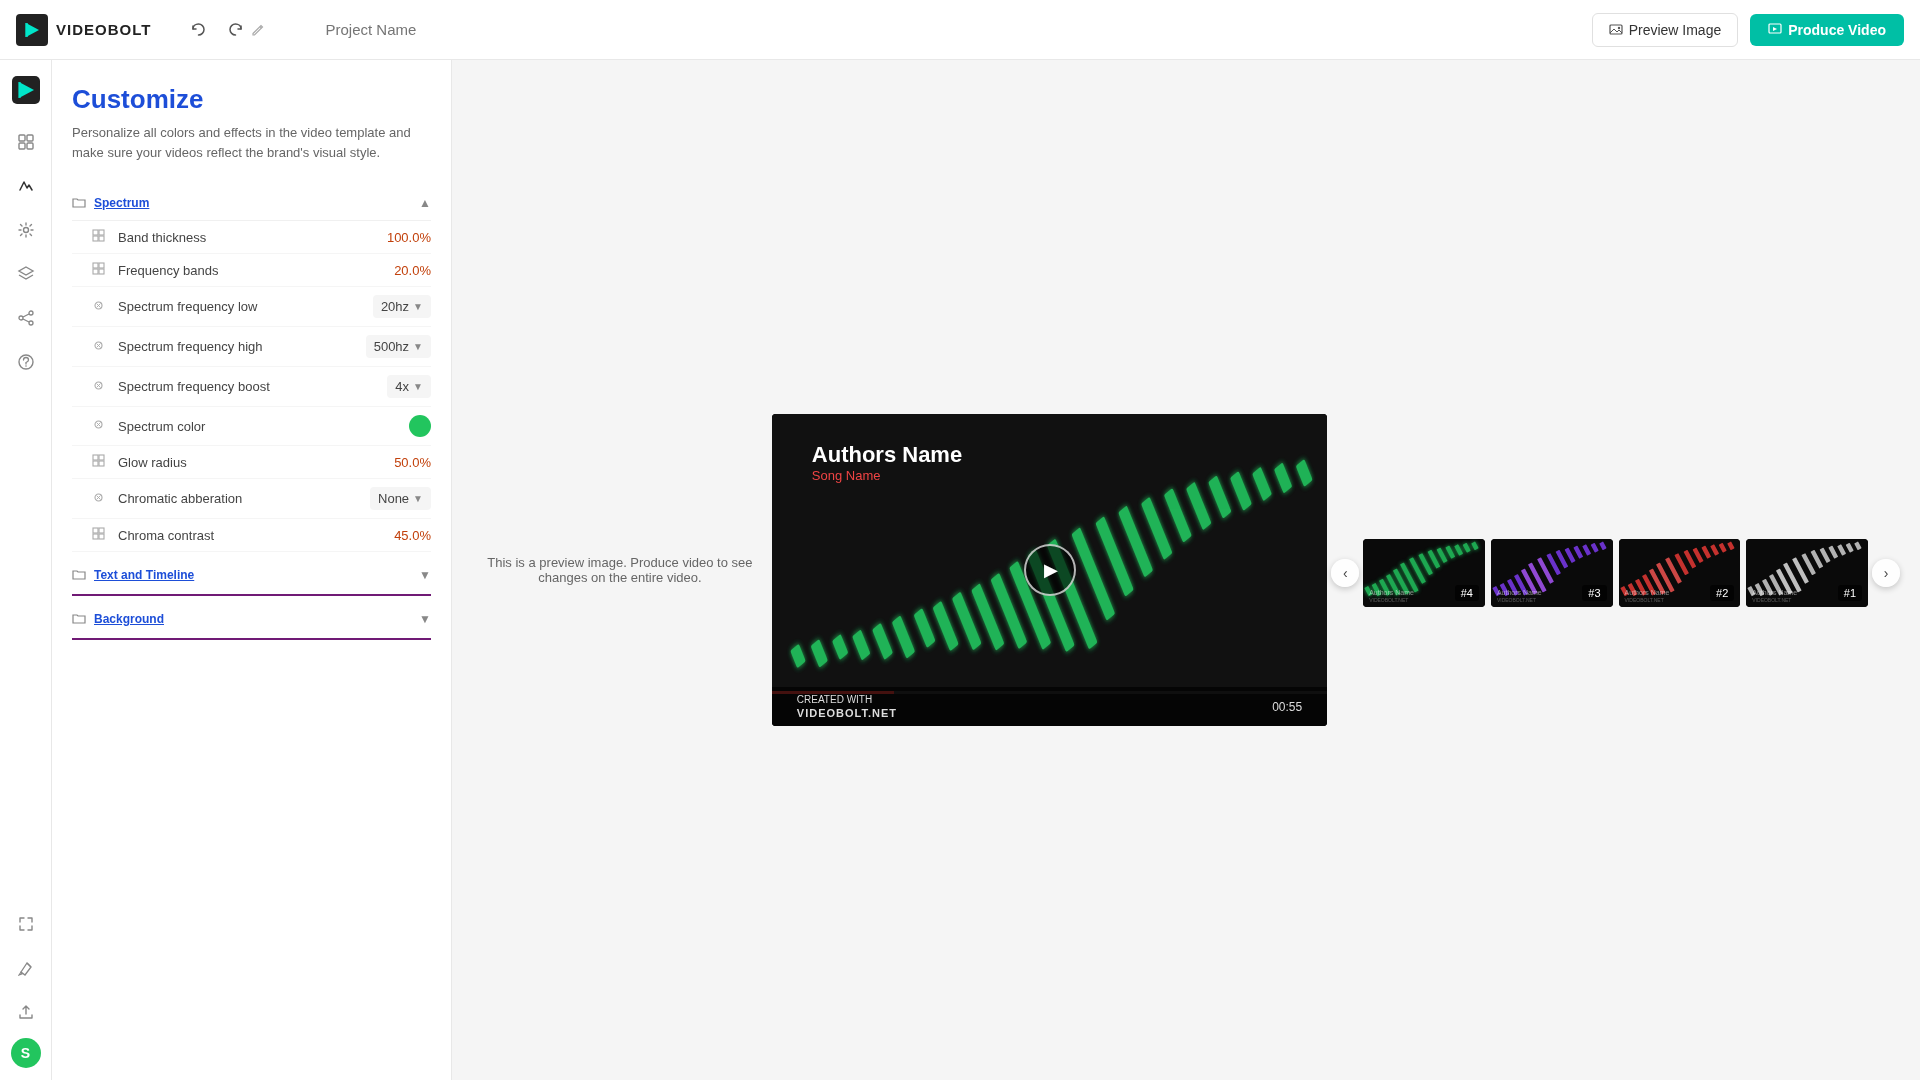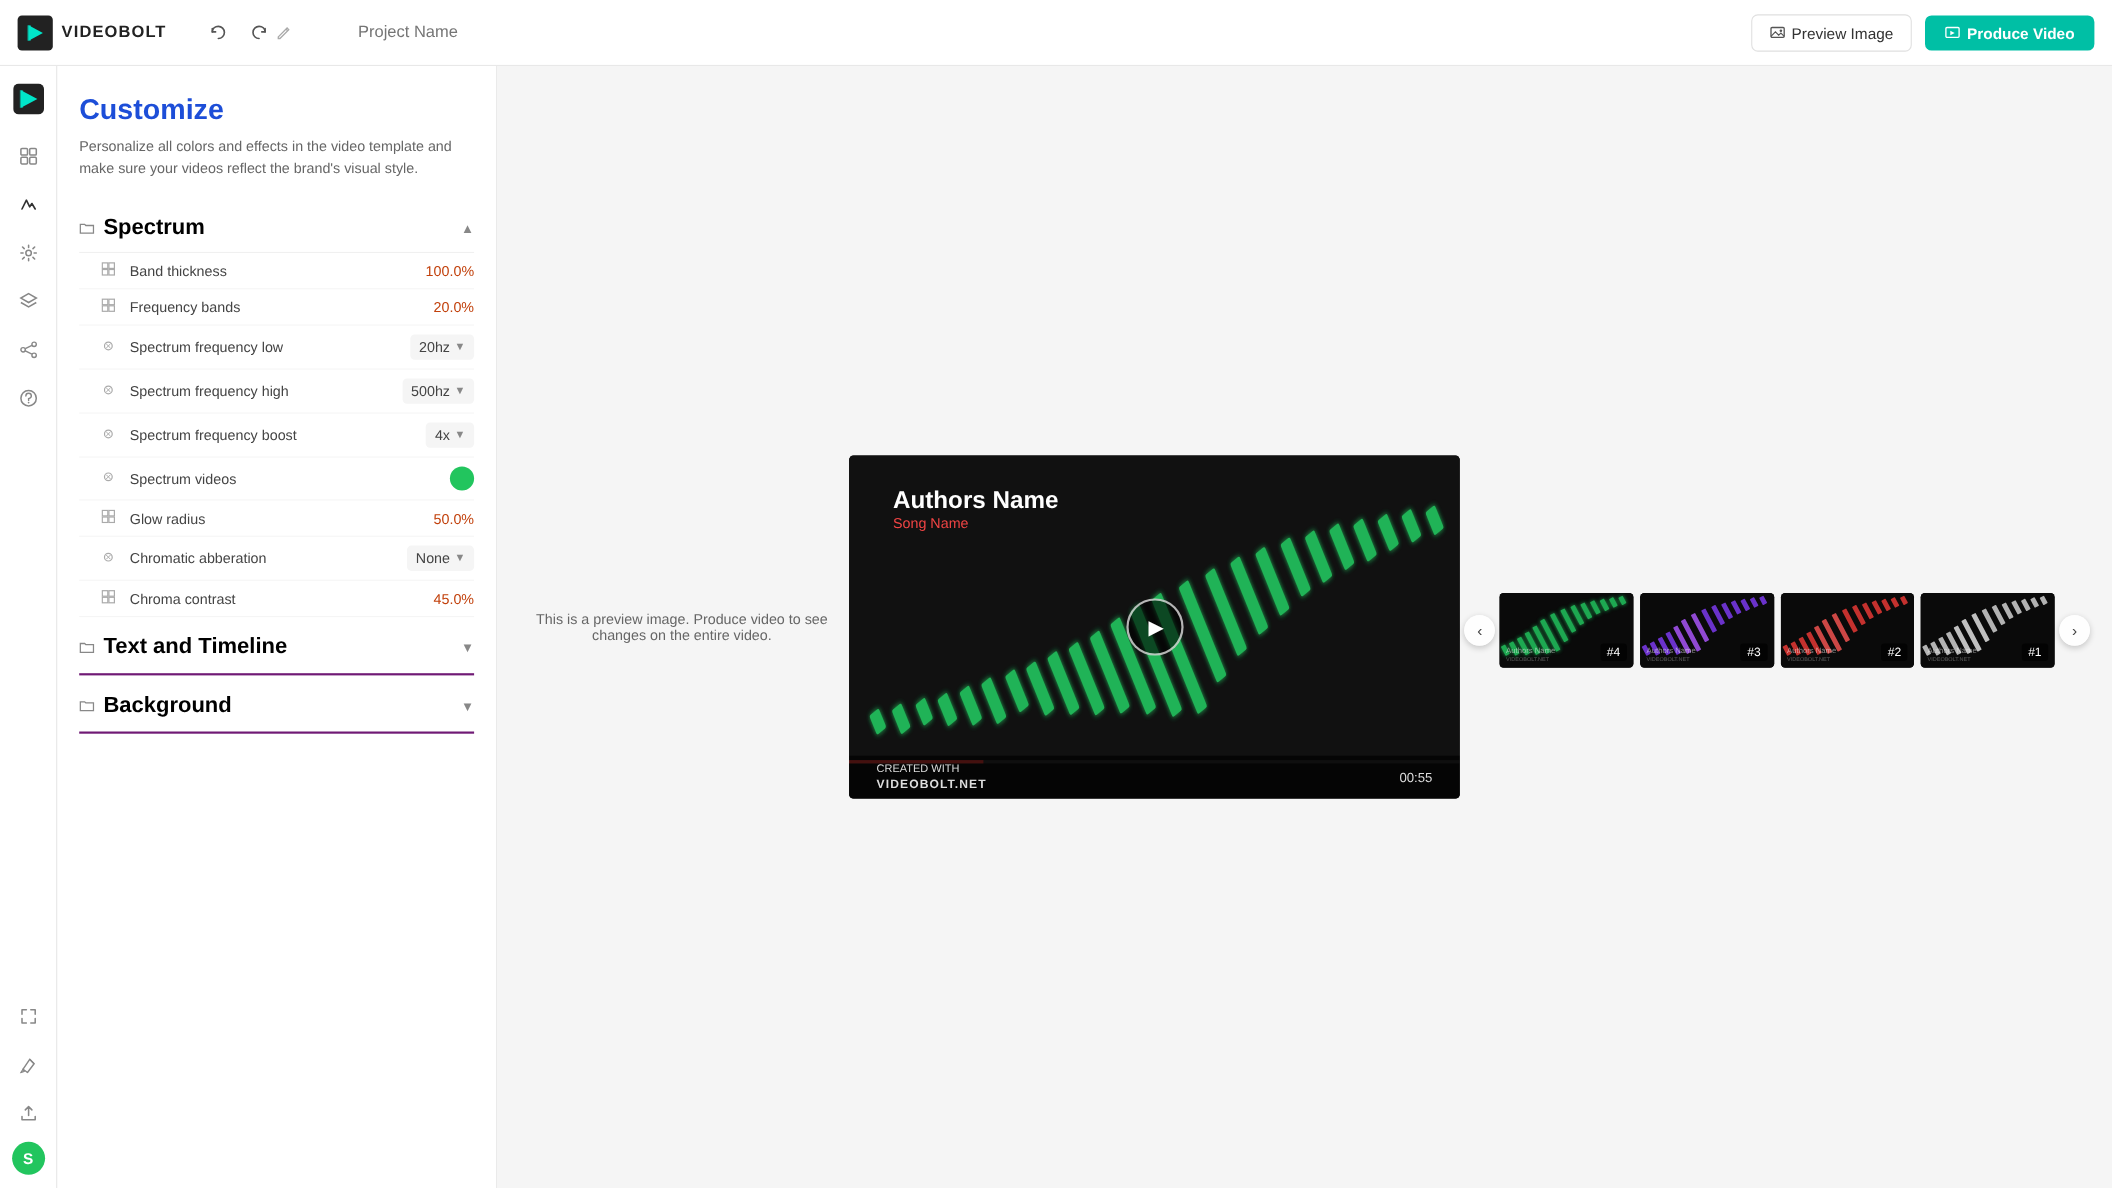--- a/index.html
+++ b/index.html
@@ -79,21 +79,21 @@
       cursor: pointer;
     }
     .top-bar-right { display: flex; align-items: center; gap: 12px; }
     .btn-preview {
       display: flex; align-items: center; gap: 6px;
       padding: 8px 16px; border-radius: 6px;
       border: 1px solid #e0e0e0; background: white;
       cursor: pointer; font-size: 14px; color: #333;
     }
     .btn-produce {
-      display: flex; align-items: center; gap: 6px;
+      display: flex; gap: 6px;
       padding: 8px 18px; border-radius: 6px;
       background: #00bfa5; border: none;
       cursor: pointer; font-size: 14px; color: white; font-weight: 600;
     }
 
     
     .main-layout {
       display: flex;
       width: 100%;
       margin-top: 60px;
@@ -119,21 +119,21 @@
     }
 
     
     .section-header {
       display: flex; align-items: center; justify-content: space-between;
       padding: 10px 0;
       border-bottom: 1px solid #f0f0f0;
       cursor: pointer;
     }
     .section-header-left { display: flex; align-items: center; gap: 8px; }
-    .section-title { font-size: 20px; font-weight: 600; color: #000000; }
+    .section-title { font-size: 12px; font-weight: 600; color: #1d4ed8; text-decoration: underline; }
     .chevron { color: #888; font-size: 12px; }
 
     
     .prop-row {
       display: flex; align-items: center;
       padding: 8px 0 8px 20px;
       border-bottom: 1px solid #f5f5f5;
     }
     .prop-icon { color: #aaa; font-size: 13px; margin-right: 10px; width: 16px; }
     .prop-name { flex: 1; font-size: 13px; color: #444; }
@@ -484,21 +484,21 @@
           </div>
         </div>
 
         <div class="prop-row">
           <span class="prop-icon">
             <svg width="13" height="13" viewBox="0 0 13 13" fill="none">
                 <circle cx="6.5" cy="6.5" r="3.5" stroke="#aaa" stroke-width="1.1"></circle>
                 <path d="M4.5 4.5 L8.5 8.5 M8.5 4.5 L4.5 8.5" stroke="#aaa" stroke-width="0.9"></path>
               </svg>
           </span>
-          <span class="prop-name">Spectrum videos</span>
+          <span class="prop-name">Spectrum color</span>
           <div class="color-dot" style="background: #22c55e;"></div>
         </div>
 
         <div class="prop-row">
           <span class="prop-icon">
             <svg width="13" height="13" viewBox="0 0 13 13" fill="none">
                 <rect x="1" y="1" width="5" height="5" stroke="#aaa" stroke-width="1.1"></rect>
                 <rect x="7" y="1" width="5" height="5" stroke="#aaa" stroke-width="1.1"></rect>
                 <rect x="1" y="7" width="5" height="5" stroke="#aaa" stroke-width="1.1"></rect>
                 <rect x="7" y="7" width="5" height="5" stroke="#aaa" stroke-width="1.1"></rect>

